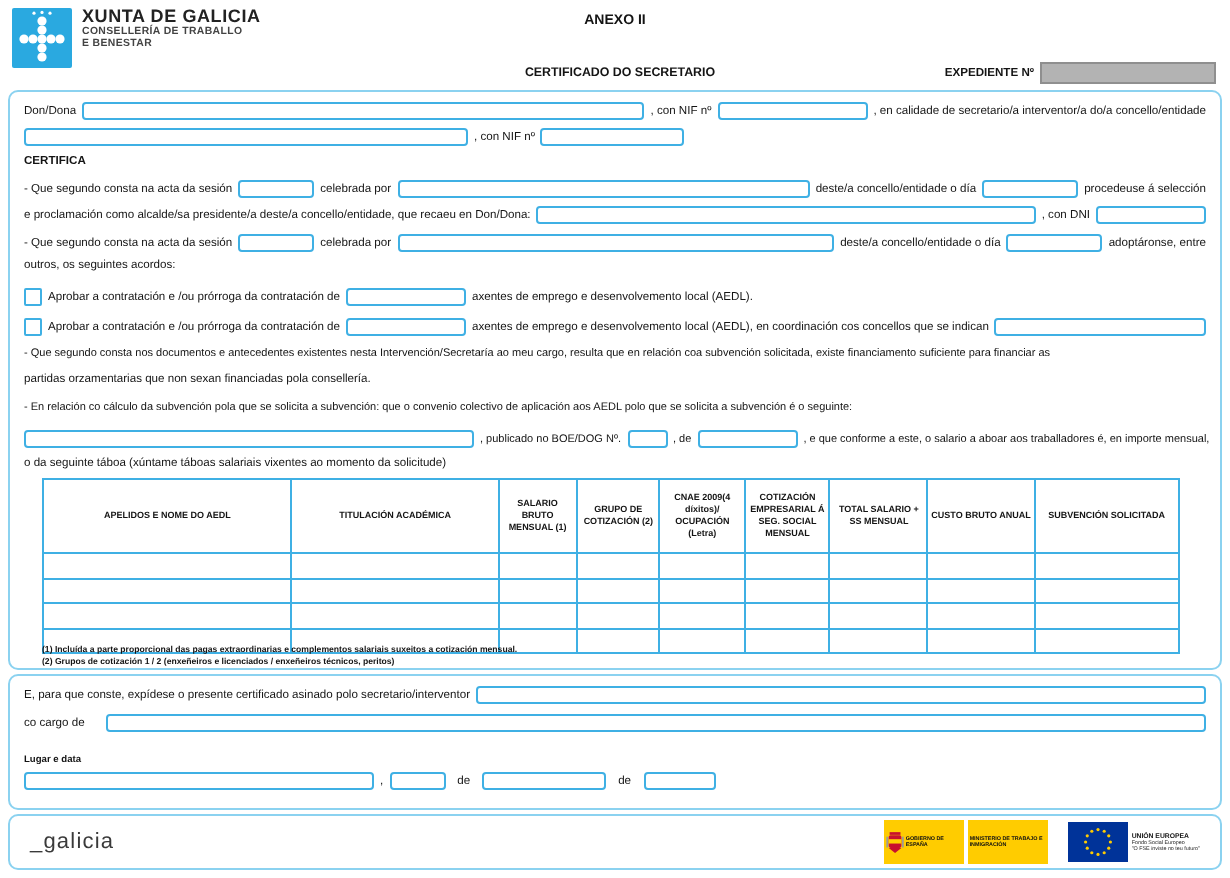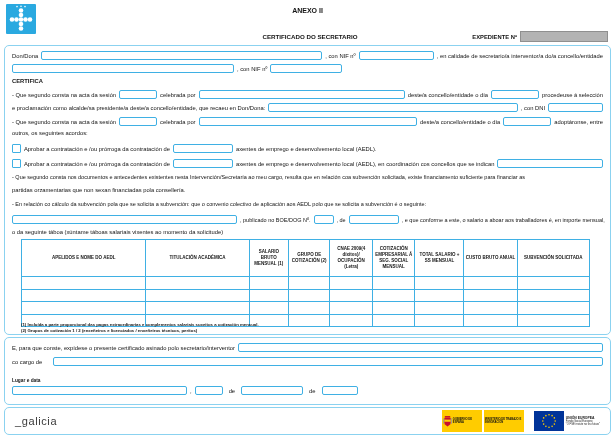--- a/index.html
+++ b/index.html
@@ -62,20 +62,25 @@
     <circle cx="15" cy="6.5" r="2.3" fill="#fff"></circle>
     <circle cx="15" cy="11" r="2.3" fill="#fff"></circle>
     <circle cx="15" cy="15.5" r="2.3" fill="#fff"></circle>
     <circle cx="15" cy="20" r="2.3" fill="#fff"></circle>
     <circle cx="15" cy="24.5" r="2.3" fill="#fff"></circle>
     <circle cx="6" cy="15.5" r="2.3" fill="#fff"></circle>
     <circle cx="10.5" cy="15.5" r="2.3" fill="#fff"></circle>
     <circle cx="19.5" cy="15.5" r="2.3" fill="#fff"></circle>
     <circle cx="24" cy="15.5" r="2.3" fill="#fff"></circle>
   </svg>
+  <div id="brand-text">
+    <div id="brand-name">XUNTA DE GALICIA</div>
+    <div class="dept-line">CONSELLERÍA DE TRABALLO</div>
+    <div class="dept-line">E BENESTAR</div>
+  </div>
 </div>
 
 <div id="anexo">ANEXO II</div>
 <div id="cert-title">CERTIFICADO DO SECRETARIO</div>
 <div id="expediente">
   <span>EXPEDIENTE Nº</span>
   <span id="expbox"></span>
 </div>
 
 <div class="panel" id="panel-main">

